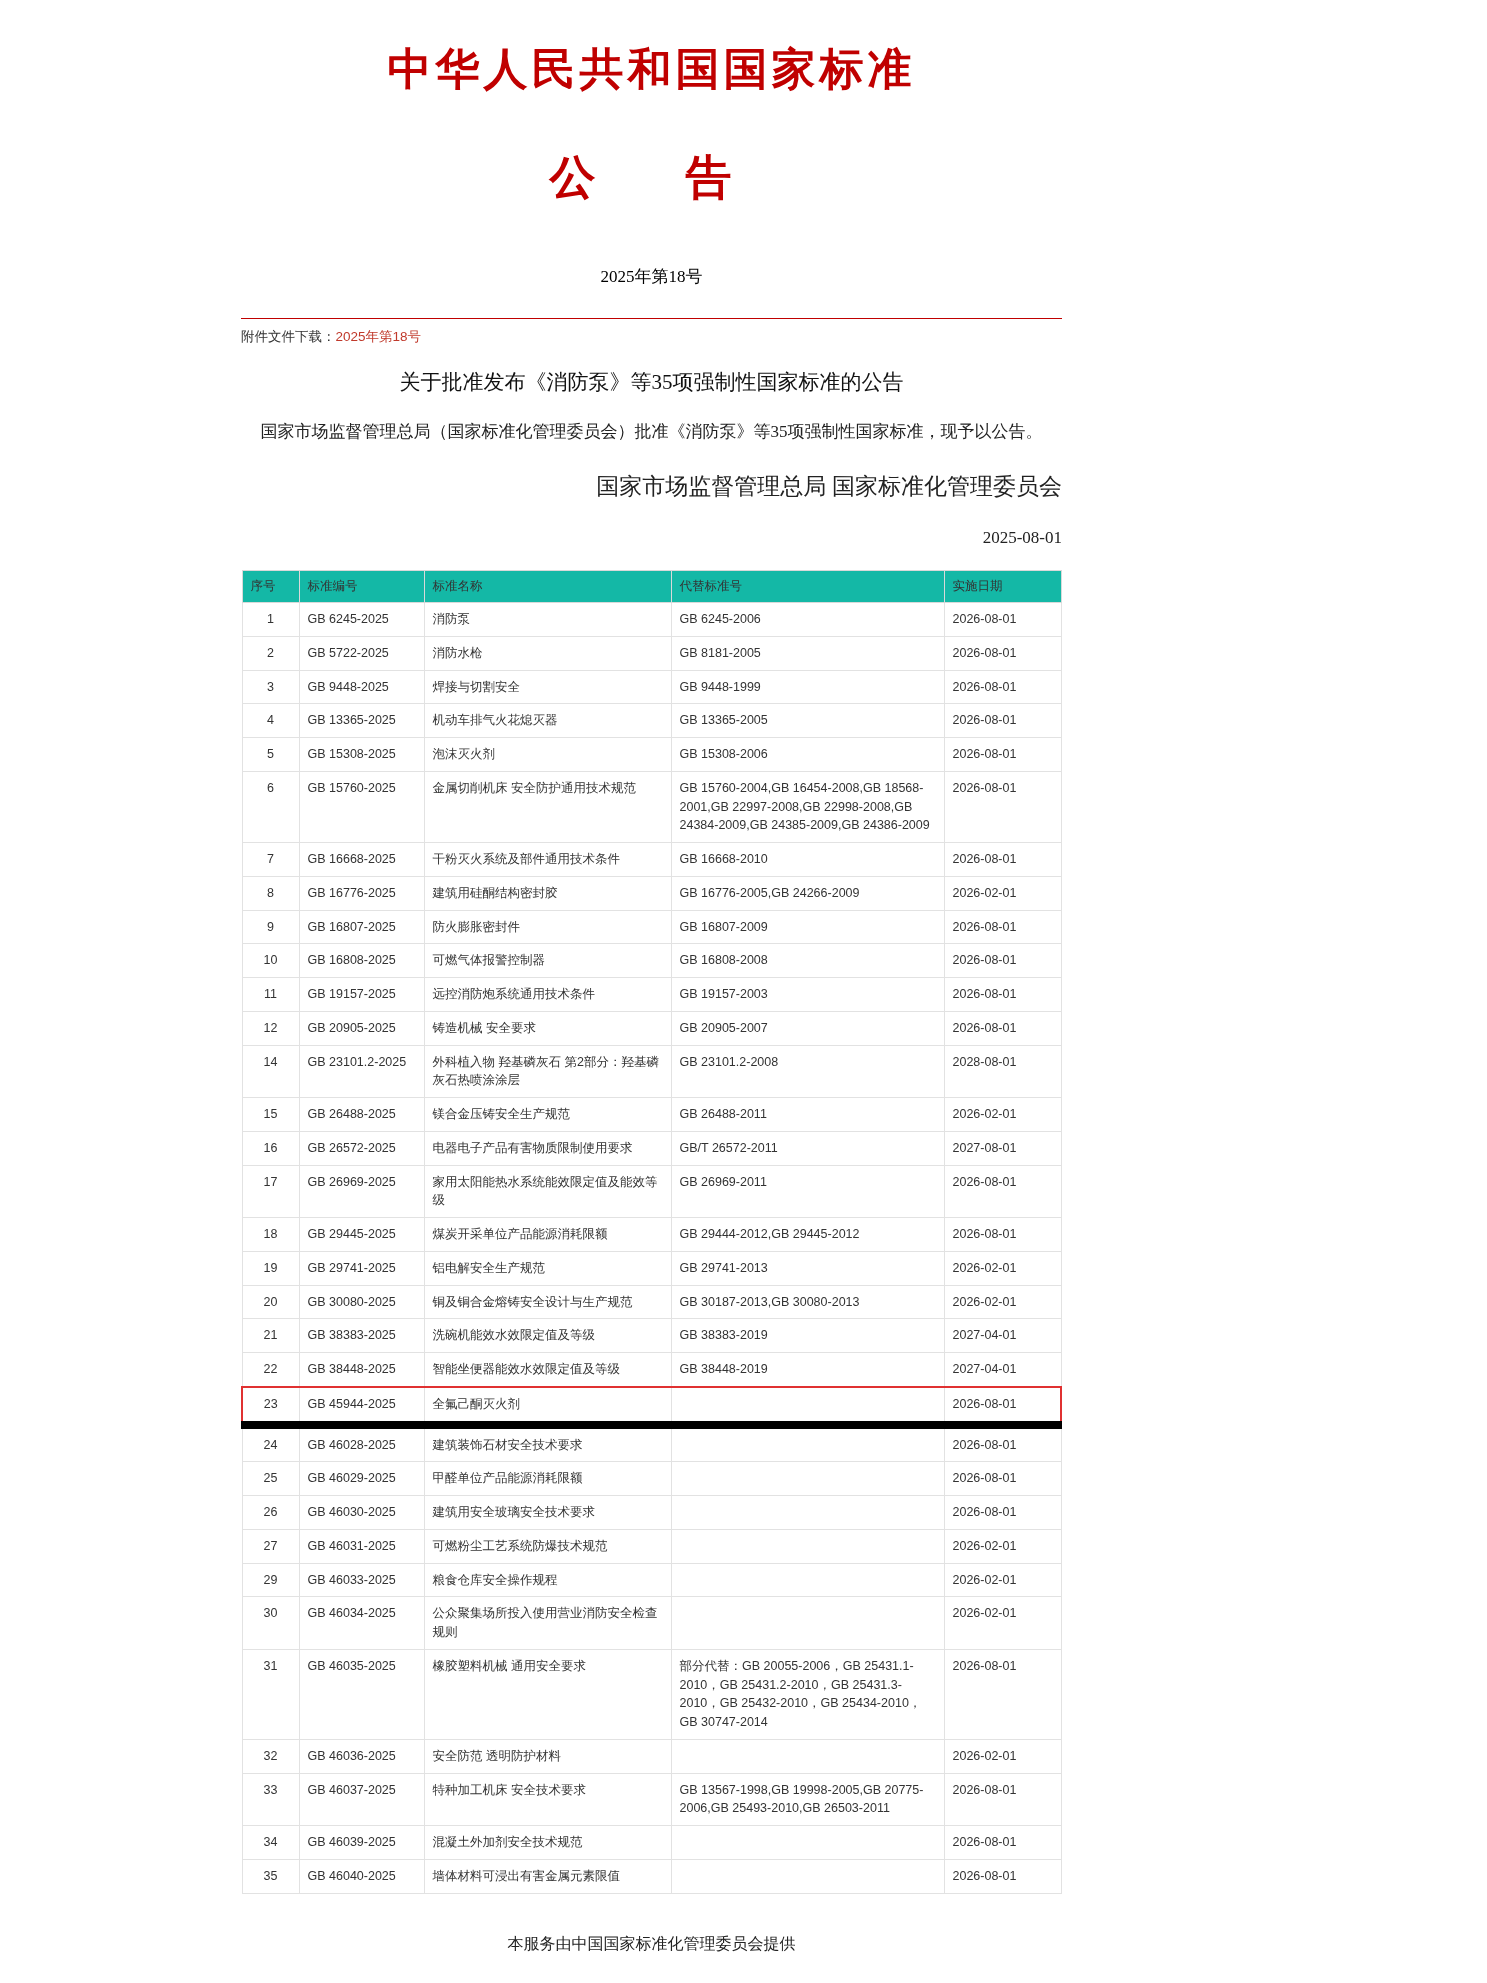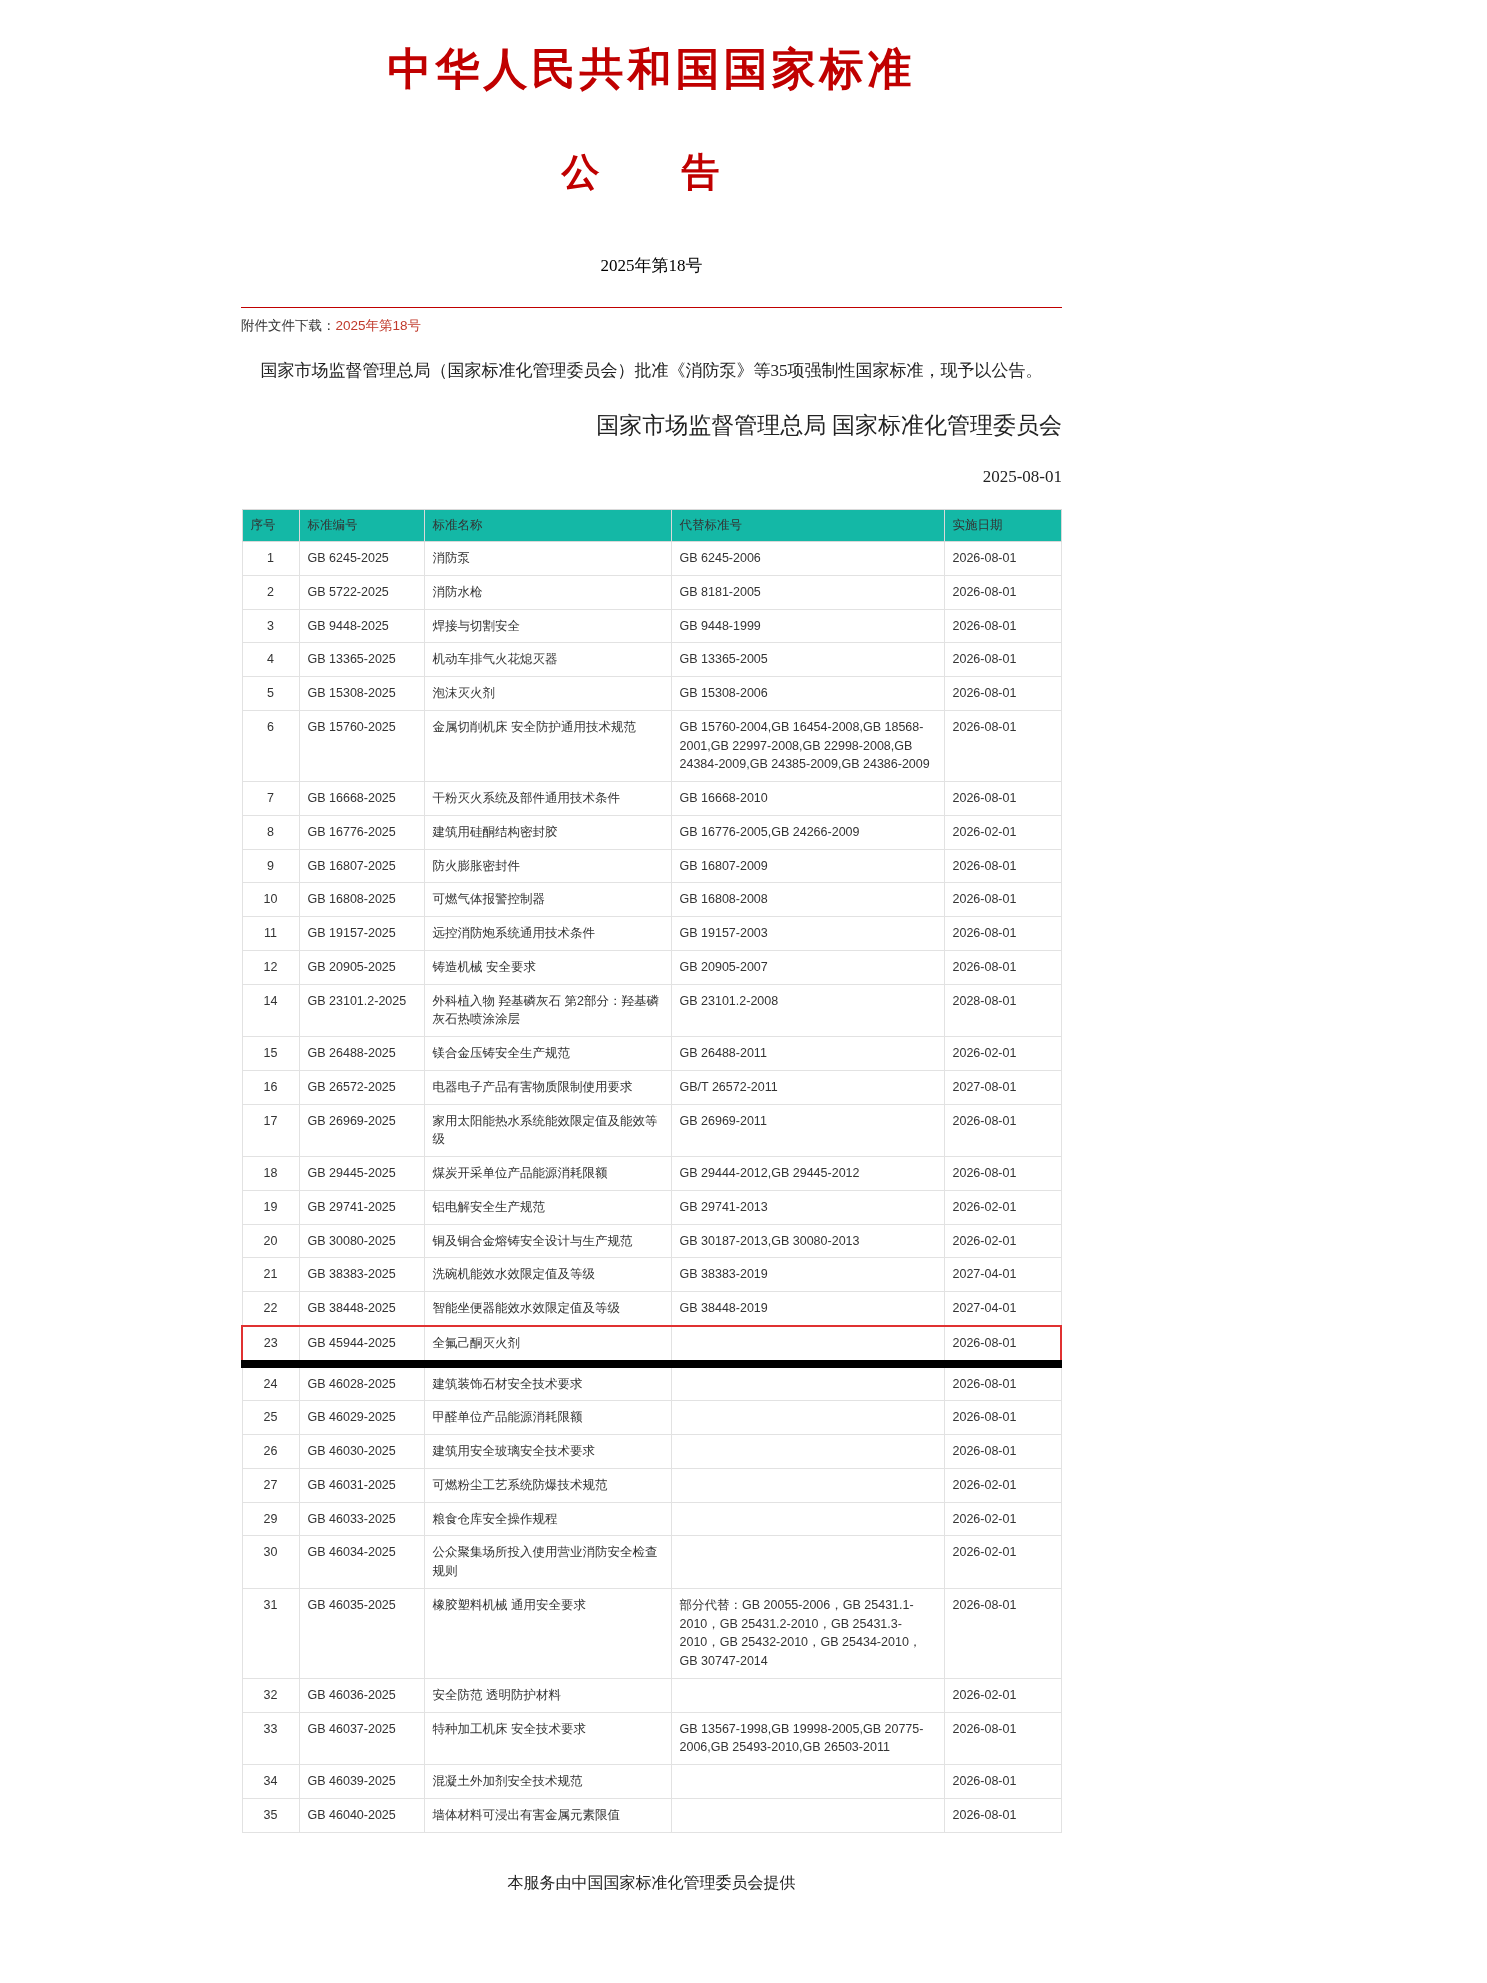--- a/index.html
+++ b/index.html
@@ -26,21 +26,21 @@
     font-weight: bold;
     font-size: 44px;
     letter-spacing: 4px;
     padding-top: 24px;
   }
   .sub-title {
     text-align: center;
     color: #c00000;
     font-family: Liberation Serif, serif;
     font-weight: bold;
-    font-size: 38px;
+    font-size: 46px;
     letter-spacing: 22px;
     padding-top: 48px;
   }
   .issue-no {
     text-align: center;
     font-family: "Liberation Serif", "DejaVu Serif", serif;
     font-size: 17px;
     color: #000000;
     padding-top: 56px;
   }
@@ -152,20 +152,21 @@
   <div class="issue-no">2025年第18号</div>
 
   <div class="rule-wrap">
       <div class="rule"></div>
     </div>
 
   <div class="attach-line">
     <span>附件文件下载：</span><a href="#">2025年第18号</a>
   </div>
 
+  <div class="doc-title">关于批准发布《消防泵》等35项强制性国家标准的公告</div>
   <div class="doc-body">国家市场监督管理总局（国家标准化管理委员会）批准《消防泵》等35项强制性国家标准，现予以公告。</div>
   <div class="signature">国家市场监督管理总局 国家标准化管理委员会</div>
   <div class="date-line">2025-08-01</div>
 
   <div class="table-wrap">
     <table class="std-table">
       <thead>
         <tr>
           <th class="c-idx">序号</th>
           <th class="c-num">标准编号</th>

